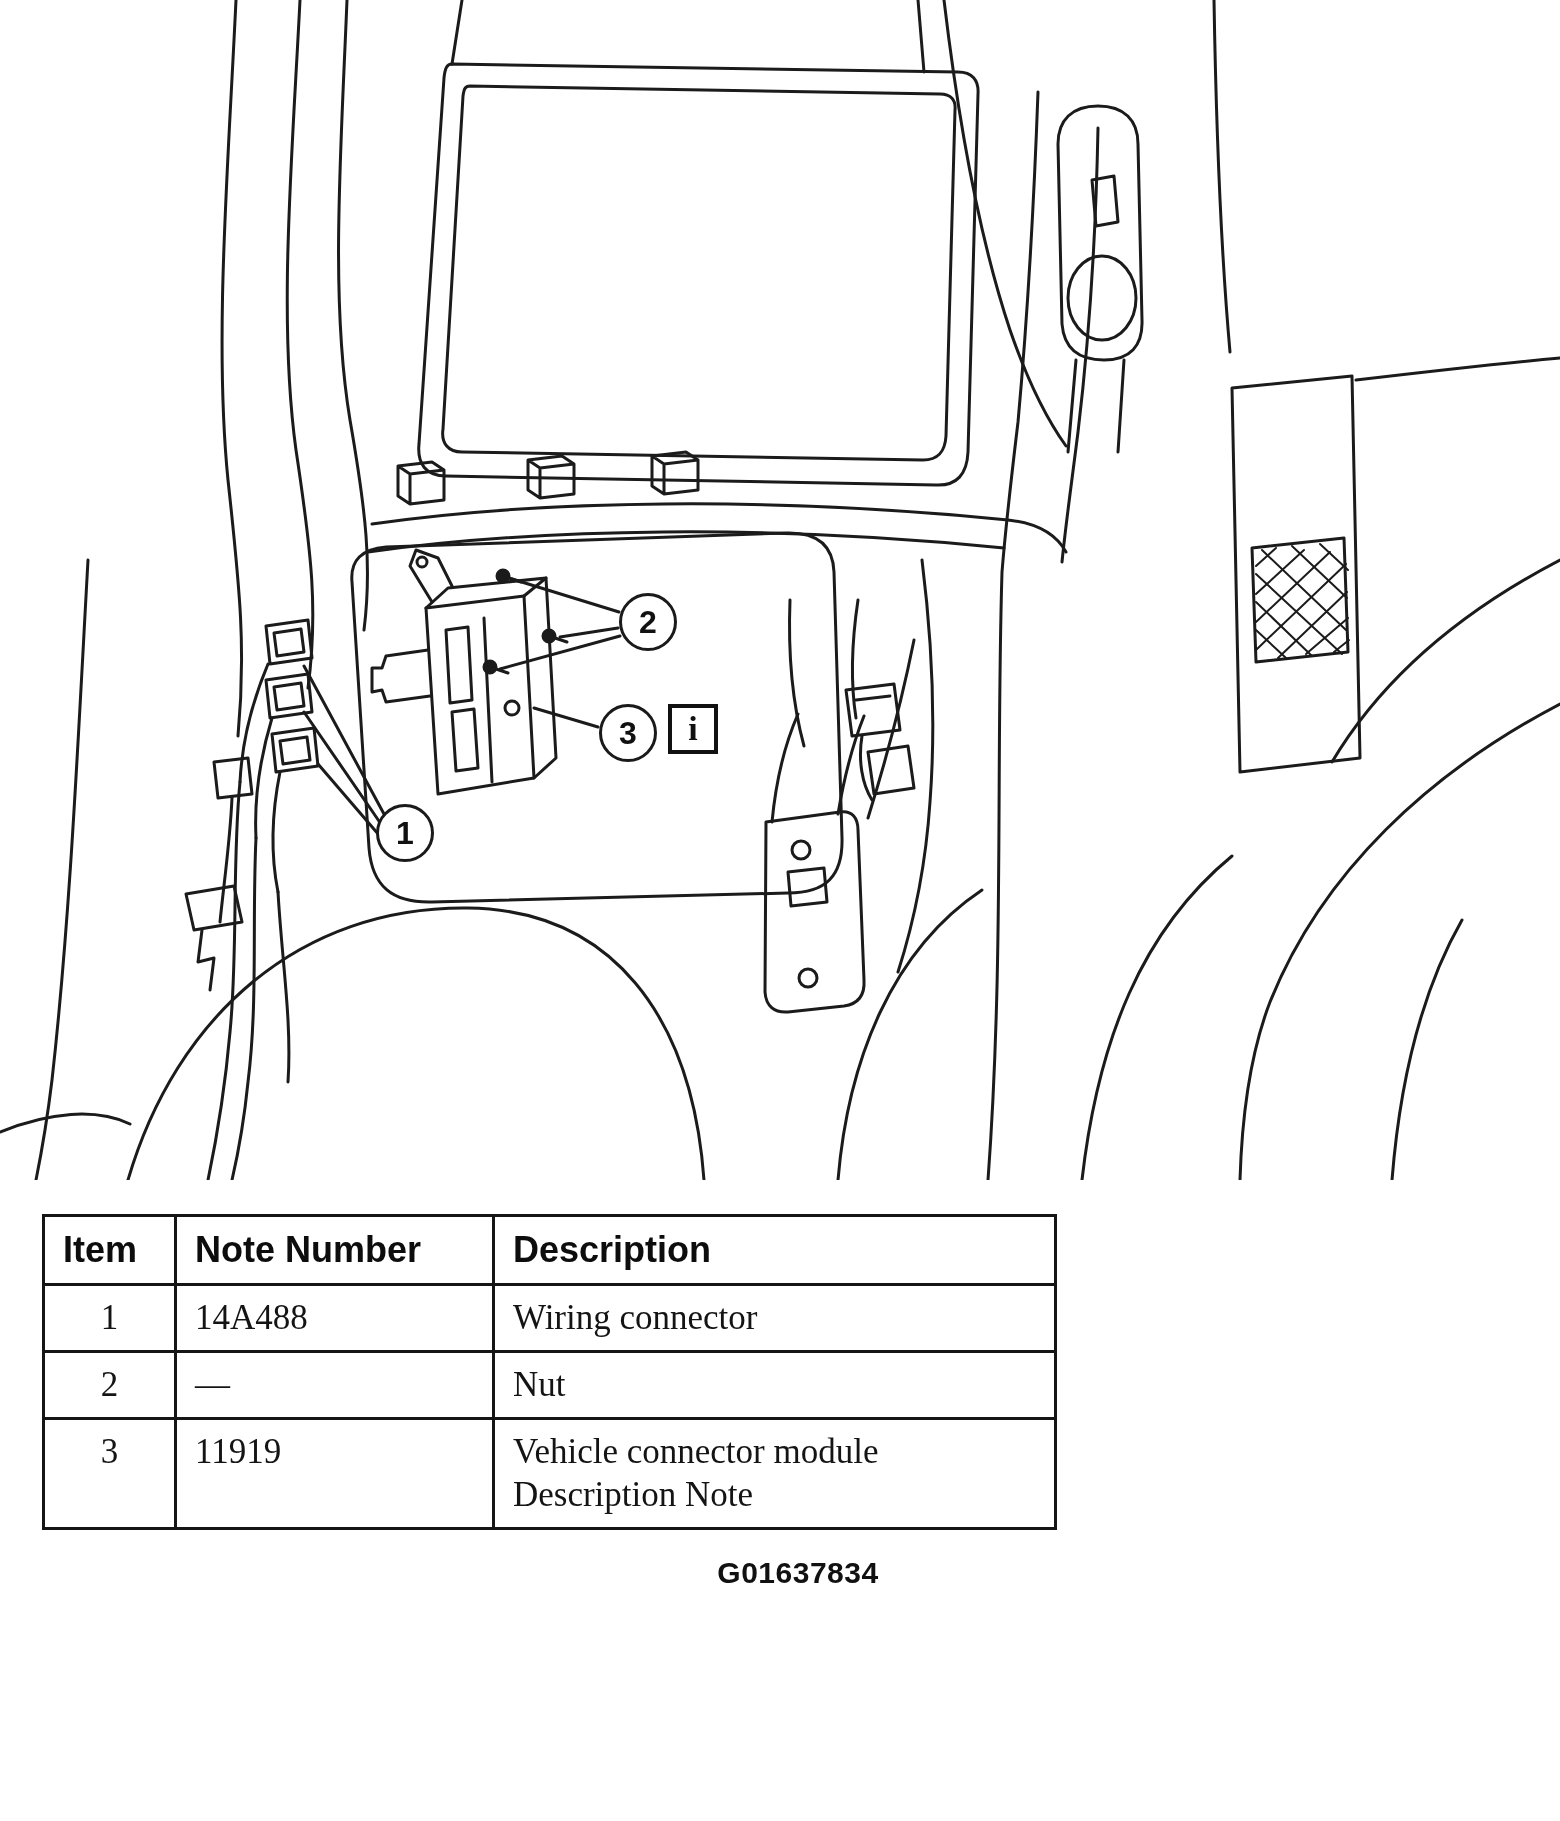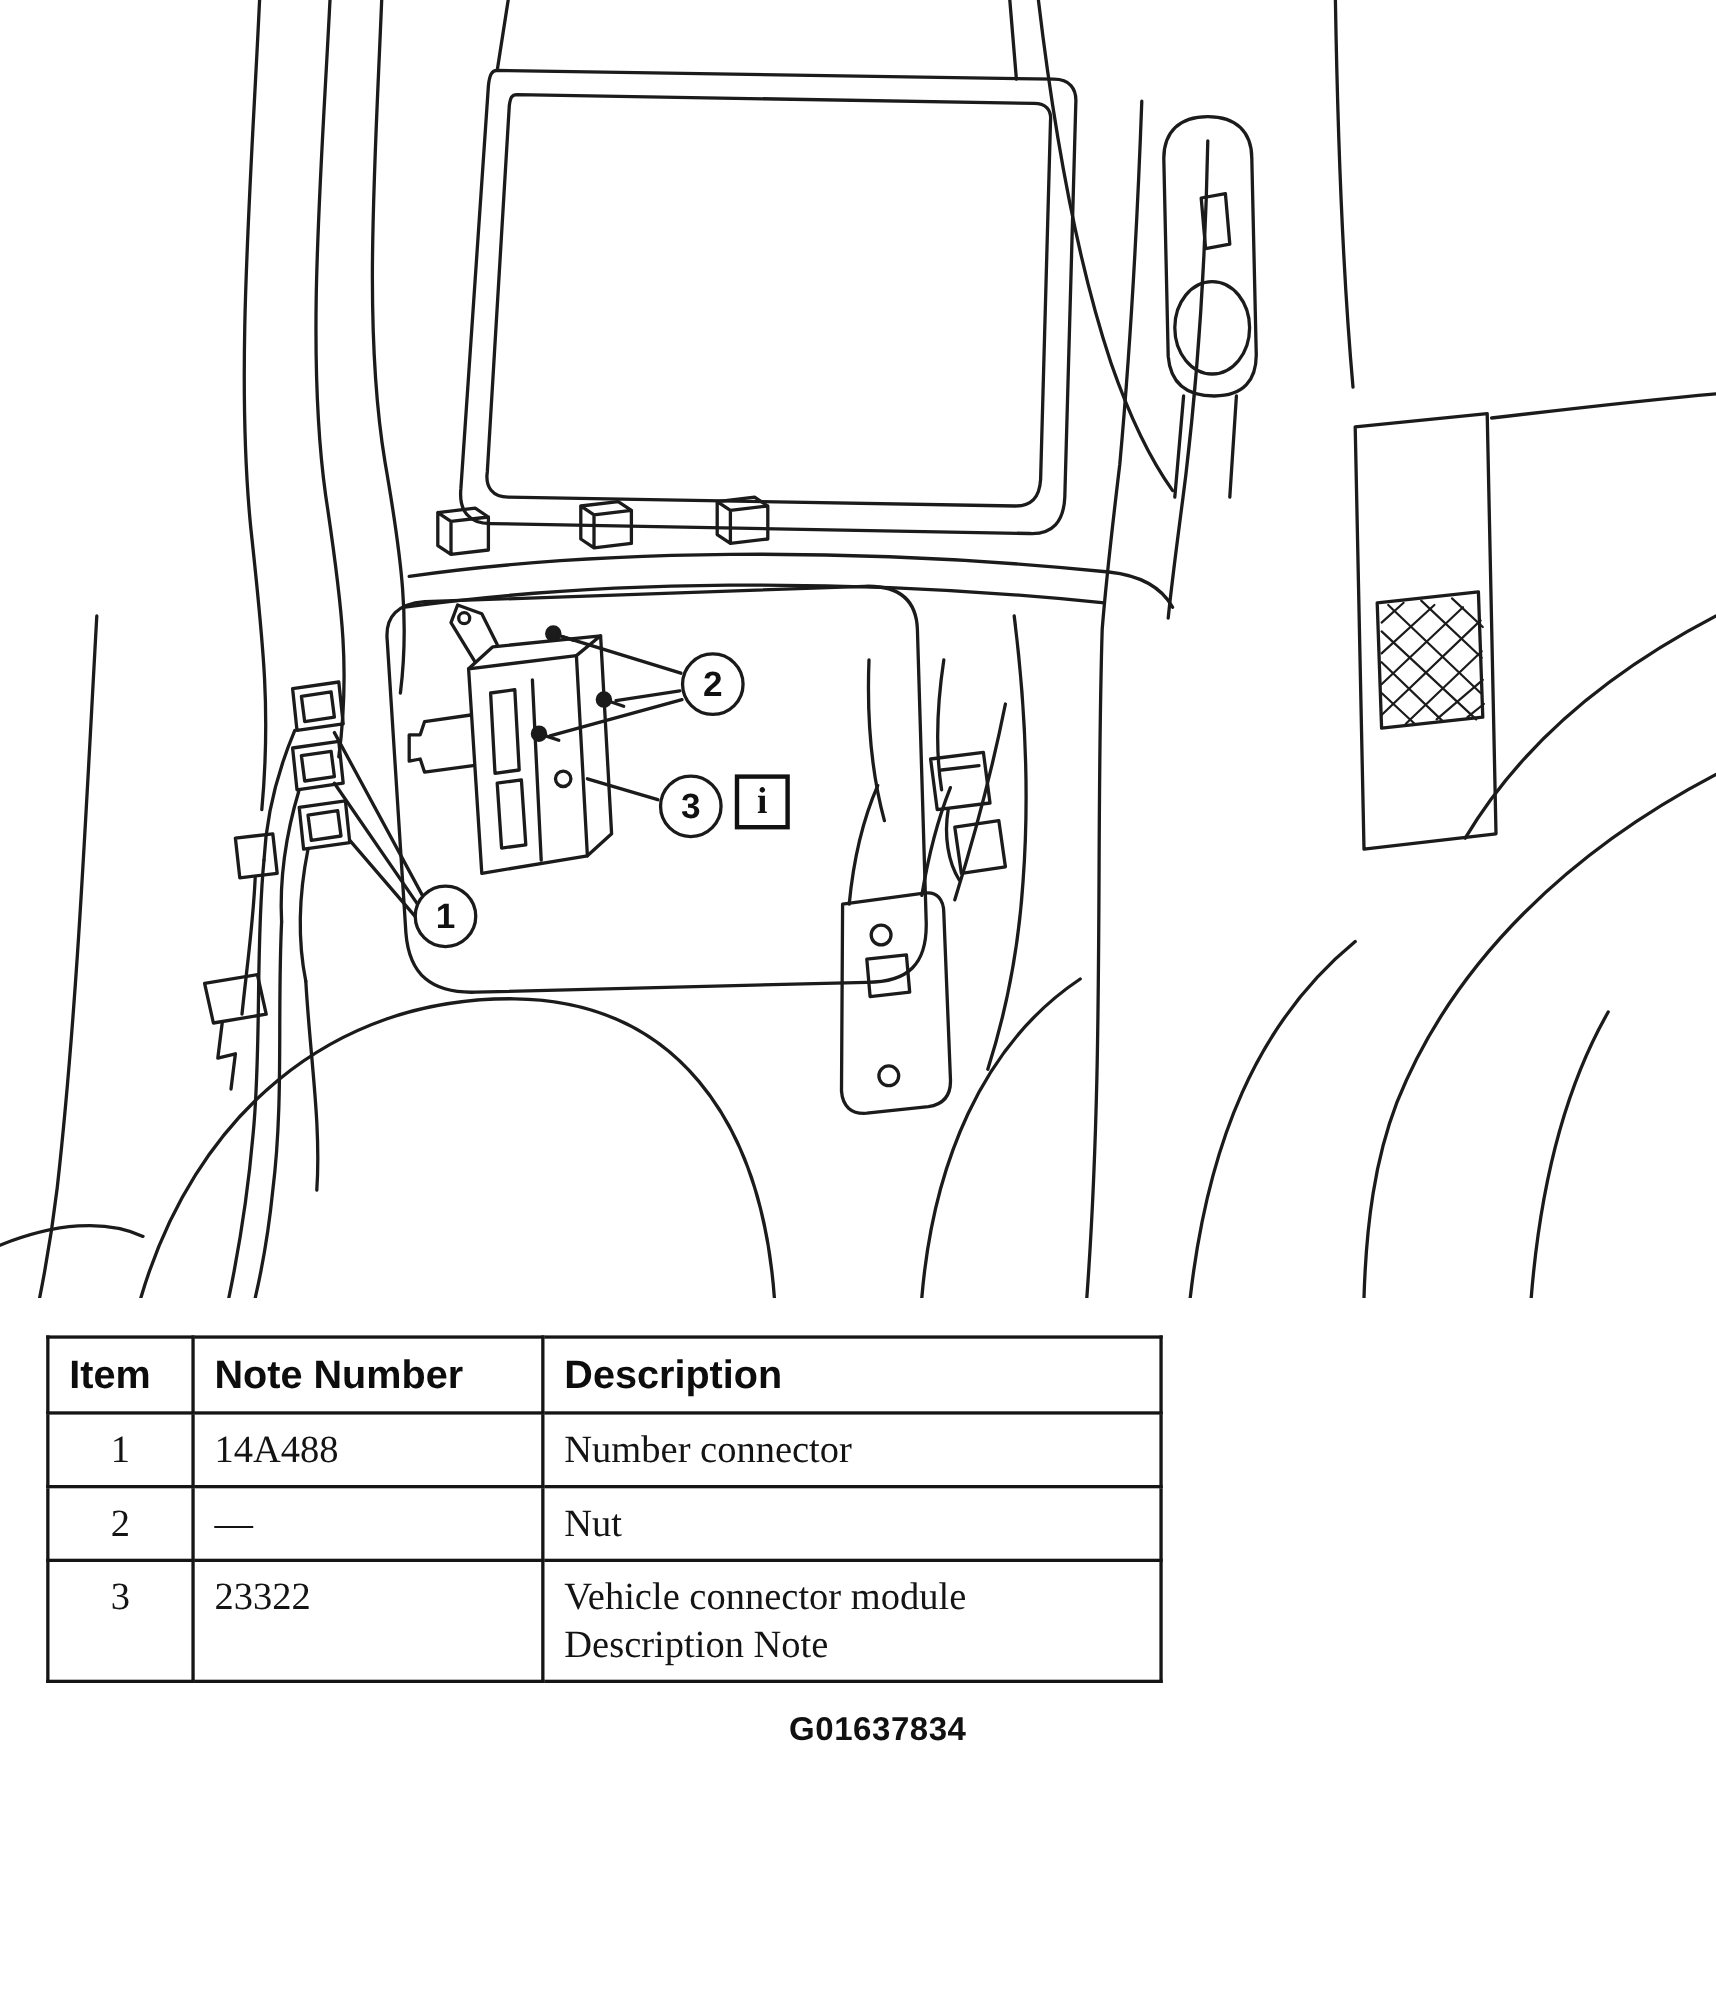--- a/index.html
+++ b/index.html
@@ -275,30 +275,30 @@
       <tr>
         <th class="col-item">Item</th>
         <th class="col-part">Note Number</th>
         <th class="col-desc">Description</th>
       </tr>
     </thead>
     <tbody>
       <tr>
         <td class="c-item">1</td>
         <td class="c-part">14A488</td>
-        <td class="c-desc">Number connector</td>
+        <td class="c-desc">Wiring connector</td>
       </tr>
       <tr>
         <td class="c-item">2</td>
         <td class="c-part">—</td>
         <td class="c-desc">Nut</td>
       </tr>
       <tr>
         <td class="c-item">3</td>
-        <td class="c-part">23322</td>
+        <td class="c-part">11919</td>
         <td class="c-desc">
           <div>Vehicle connector module</div>
           <div>Description Note</div>
         </td>
       </tr>
     </tbody>
   </table>
 
   <div class="figure-id">G01637834</div>
 

